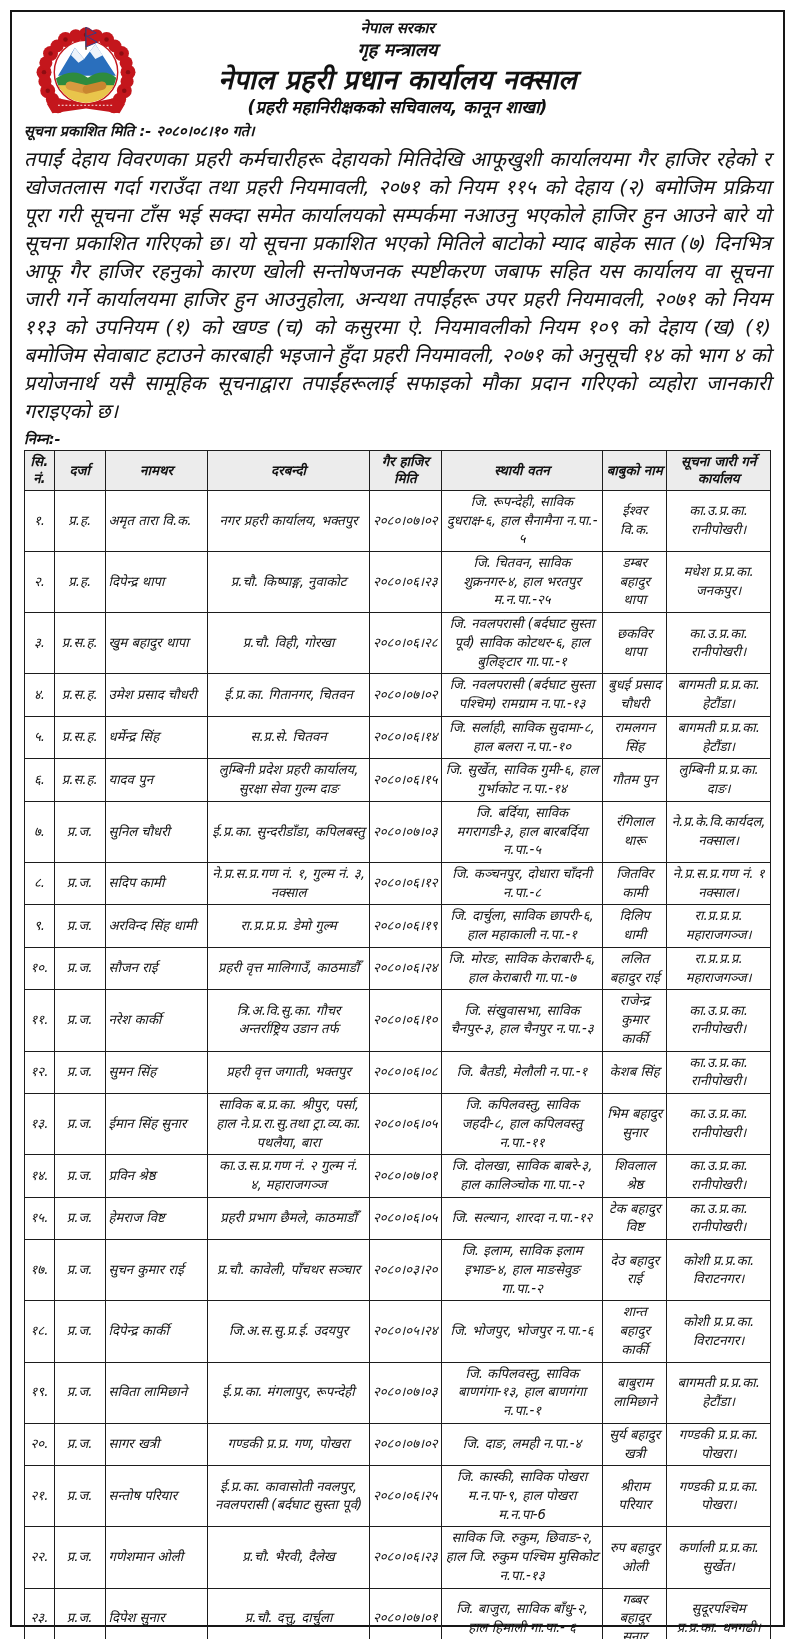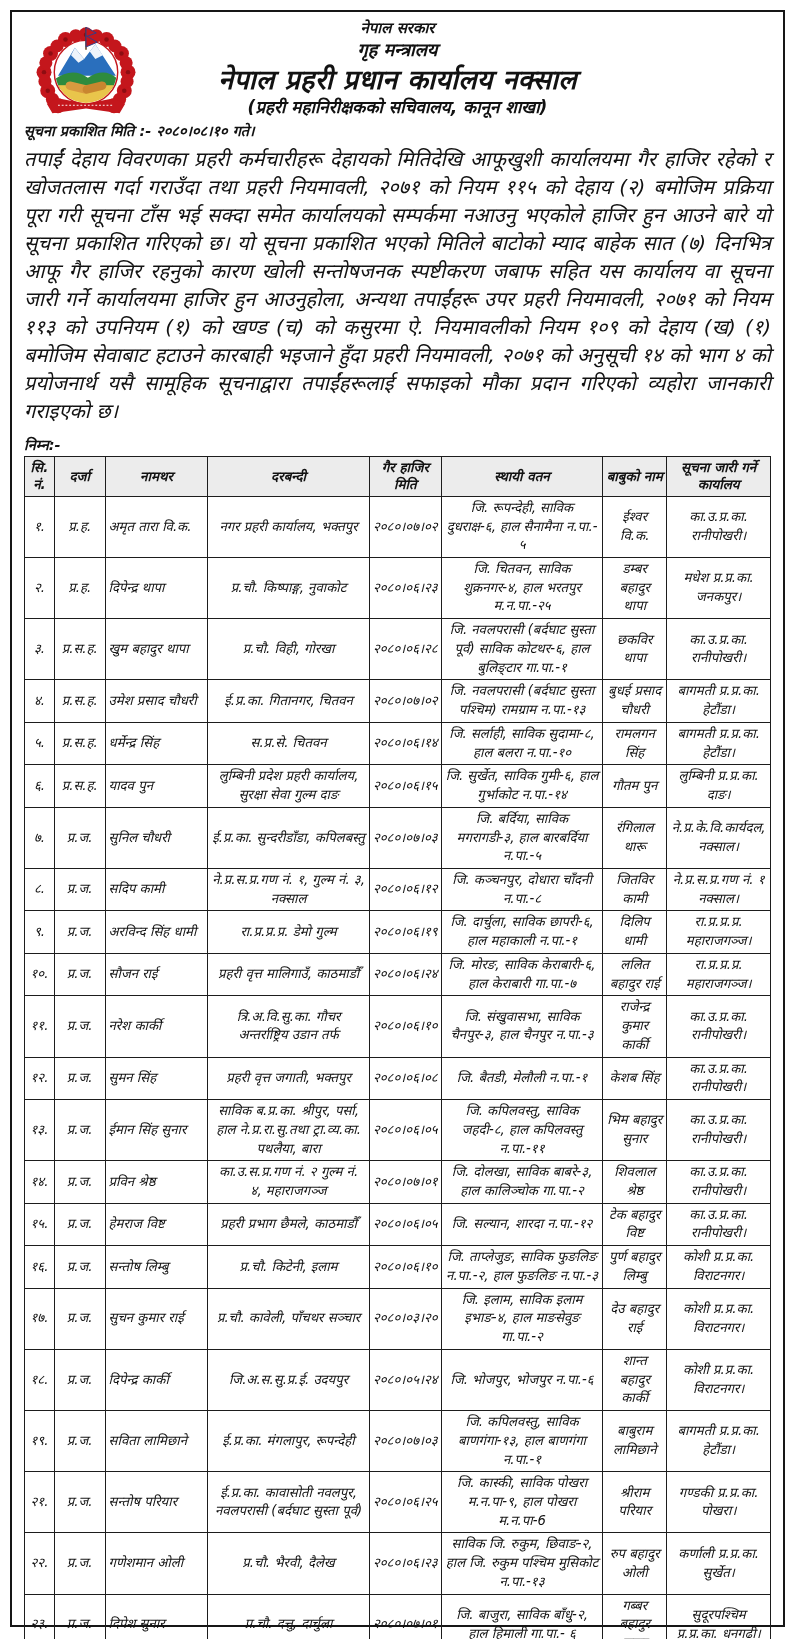--- a/index.html
+++ b/index.html
@@ -20,21 +20,21 @@
   .hdr .l2{font-size:18px;font-weight:bold;margin-top:2px;}
   .hdr .l3{font-size:27px;font-weight:bold;margin-top:3px;letter-spacing:.3px;}
   .hdr .l4{font-size:17px;font-weight:bold;margin-top:0;}
   .band-wrap{text-align:center;margin:7px 0 3px;}
   .band{
     display:inline-block;background:#0a0a0a;color:#ffffff;
     font-size:21px;font-weight:bold;padding:5px 20px 8px;
   }
   .pub{text-align:left;font-size:14.5px;font-weight:bold;margin:2px 0 5px;}
   .para{font-size:20px;line-height:28px;text-align:justify;}
-  .intro{font-size:14.5px;font-weight:bold;margin:9px 0 2px;}
+  .intro{font-size:14.5px;font-weight:bold;margin:3px 0 2px;}
   table{width:100%;border-collapse:collapse;table-layout:fixed;}
   th,td{
     border:1.6px solid #1d1d1d;text-align:center;vertical-align:middle;
     padding:2px 3px;font-size:13.2px;line-height:1.42;overflow-wrap:break-word;
   }
   th{background:#ececec;font-weight:bold;font-size:13.4px;line-height:1.3;}
   td:nth-child(3){text-align:left;}
   col.c-sn{width:4.0%;} col.c-rank{width:6.8%;} col.c-name{width:13.8%;}
   col.c-post{width:21.6%;} col.c-date{width:9.7%;} col.c-addr{width:21.6%;}
   col.c-father{width:8.6%;} col.c-office{width:13.9%;}
@@ -290,30 +290,20 @@
             <td>१५.</td>
             <td>प्र.ज.</td>
             <td>हेमराज विष्ट</td>
             <td>प्रहरी प्रभाग छैमले, काठमाडौँ</td>
             <td>२०८०।०६।०५</td>
             <td>जि. सल्यान, शारदा न.पा.-१२</td>
             <td>टेक बहादुर विष्ट</td>
             <td>का.उ.प्र.का. रानीपोखरी।</td>
           </tr>
           <tr>
-            <td>१६.</td>
-            <td>प्र.ज.</td>
-            <td>सन्तोष लिम्बु</td>
-            <td>प्र.चौ. किटेनी, इलाम</td>
-            <td>२०८०।०६।१०</td>
-            <td>जि. ताप्लेजुङ, साविक फुङलिङ न.पा.-२, हाल फुङलिङ न.पा.-३</td>
-            <td>पुर्ण बहादुर लिम्बु</td>
-            <td>कोशी प्र.प्र.का. विराटनगर।</td>
-          </tr>
-          <tr>
             <td>१७.</td>
             <td>प्र.ज.</td>
             <td>सुचन कुमार राई</td>
             <td>प्र.चौ. कावेली, पाँचथर सञ्चार</td>
             <td>२०८०।०३।२०</td>
             <td>जि. इलाम, साविक इलाम इभाङ-४, हाल माङसेवुङ गा.पा.-२</td>
             <td>देउ बहादुर राई</td>
             <td>कोशी प्र.प्र.का. विराटनगर।</td>
           </tr>
           <tr>
@@ -328,20 +318,30 @@
           </tr>
           <tr>
             <td>१९.</td>
             <td>प्र.ज.</td>
             <td>सविता लामिछाने</td>
             <td>ई.प्र.का. मंगलापुर, रूपन्देही</td>
             <td>२०८०।०७।०३</td>
             <td>जि. कपिलवस्तु, साविक बाणगंगा-१३, हाल बाणगंगा न.पा.-१</td>
             <td>बाबुराम लामिछाने</td>
             <td>बागमती प्र.प्र.का. हेटौंडा।</td>
+          </tr>
+          <tr>
+            <td>२०.</td>
+            <td>प्र.ज.</td>
+            <td>सागर खत्री</td>
+            <td>गण्डकी प्र.प्र. गण, पोखरा</td>
+            <td>२०८०।०७।०२</td>
+            <td>जि. दाङ, लमही न.पा.-४</td>
+            <td>सुर्य बहादुर खत्री</td>
+            <td>गण्डकी प्र.प्र.का. पोखरा।</td>
           </tr>
           <tr>
             <td>२१.</td>
             <td>प्र.ज.</td>
             <td>सन्तोष परियार</td>
             <td>ई.प्र.का. कावासोती नवलपुर, नवलपरासी (बर्दघाट सुस्ता पूर्व)</td>
             <td>२०८०।०६।२५</td>
             <td>जि. कास्की, साविक पोखरा म.न.पा-९, हाल पोखरा म.न.पा-6</td>
             <td>श्रीराम परियार</td>
             <td>गण्डकी प्र.प्र.का. पोखरा।</td>

